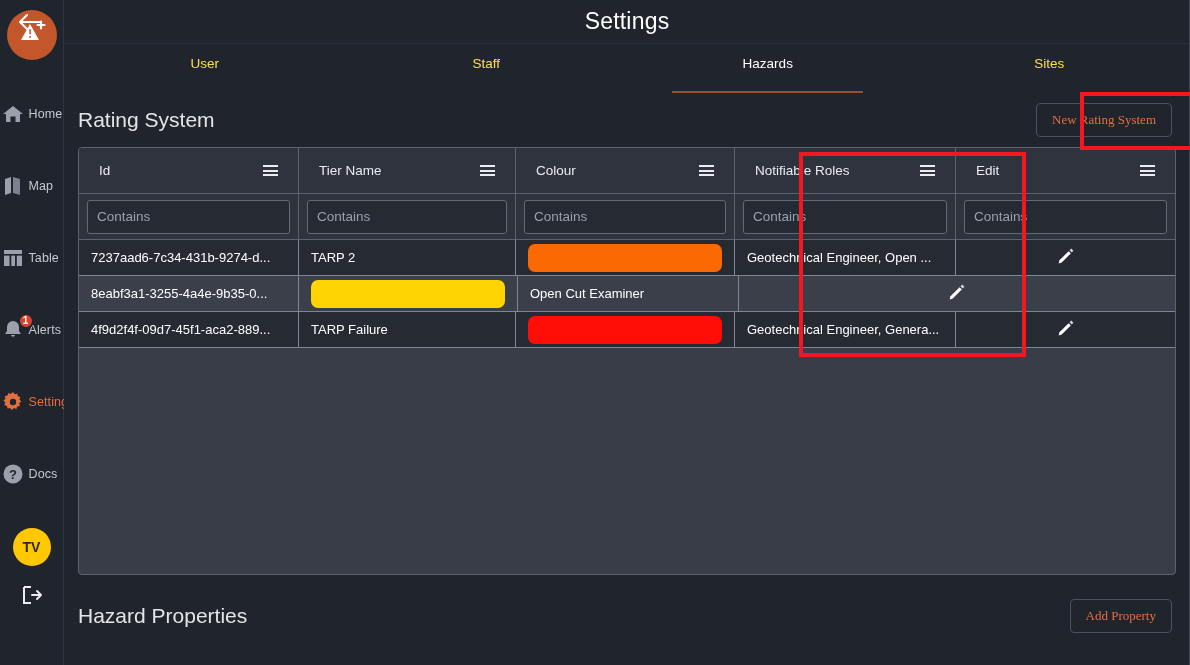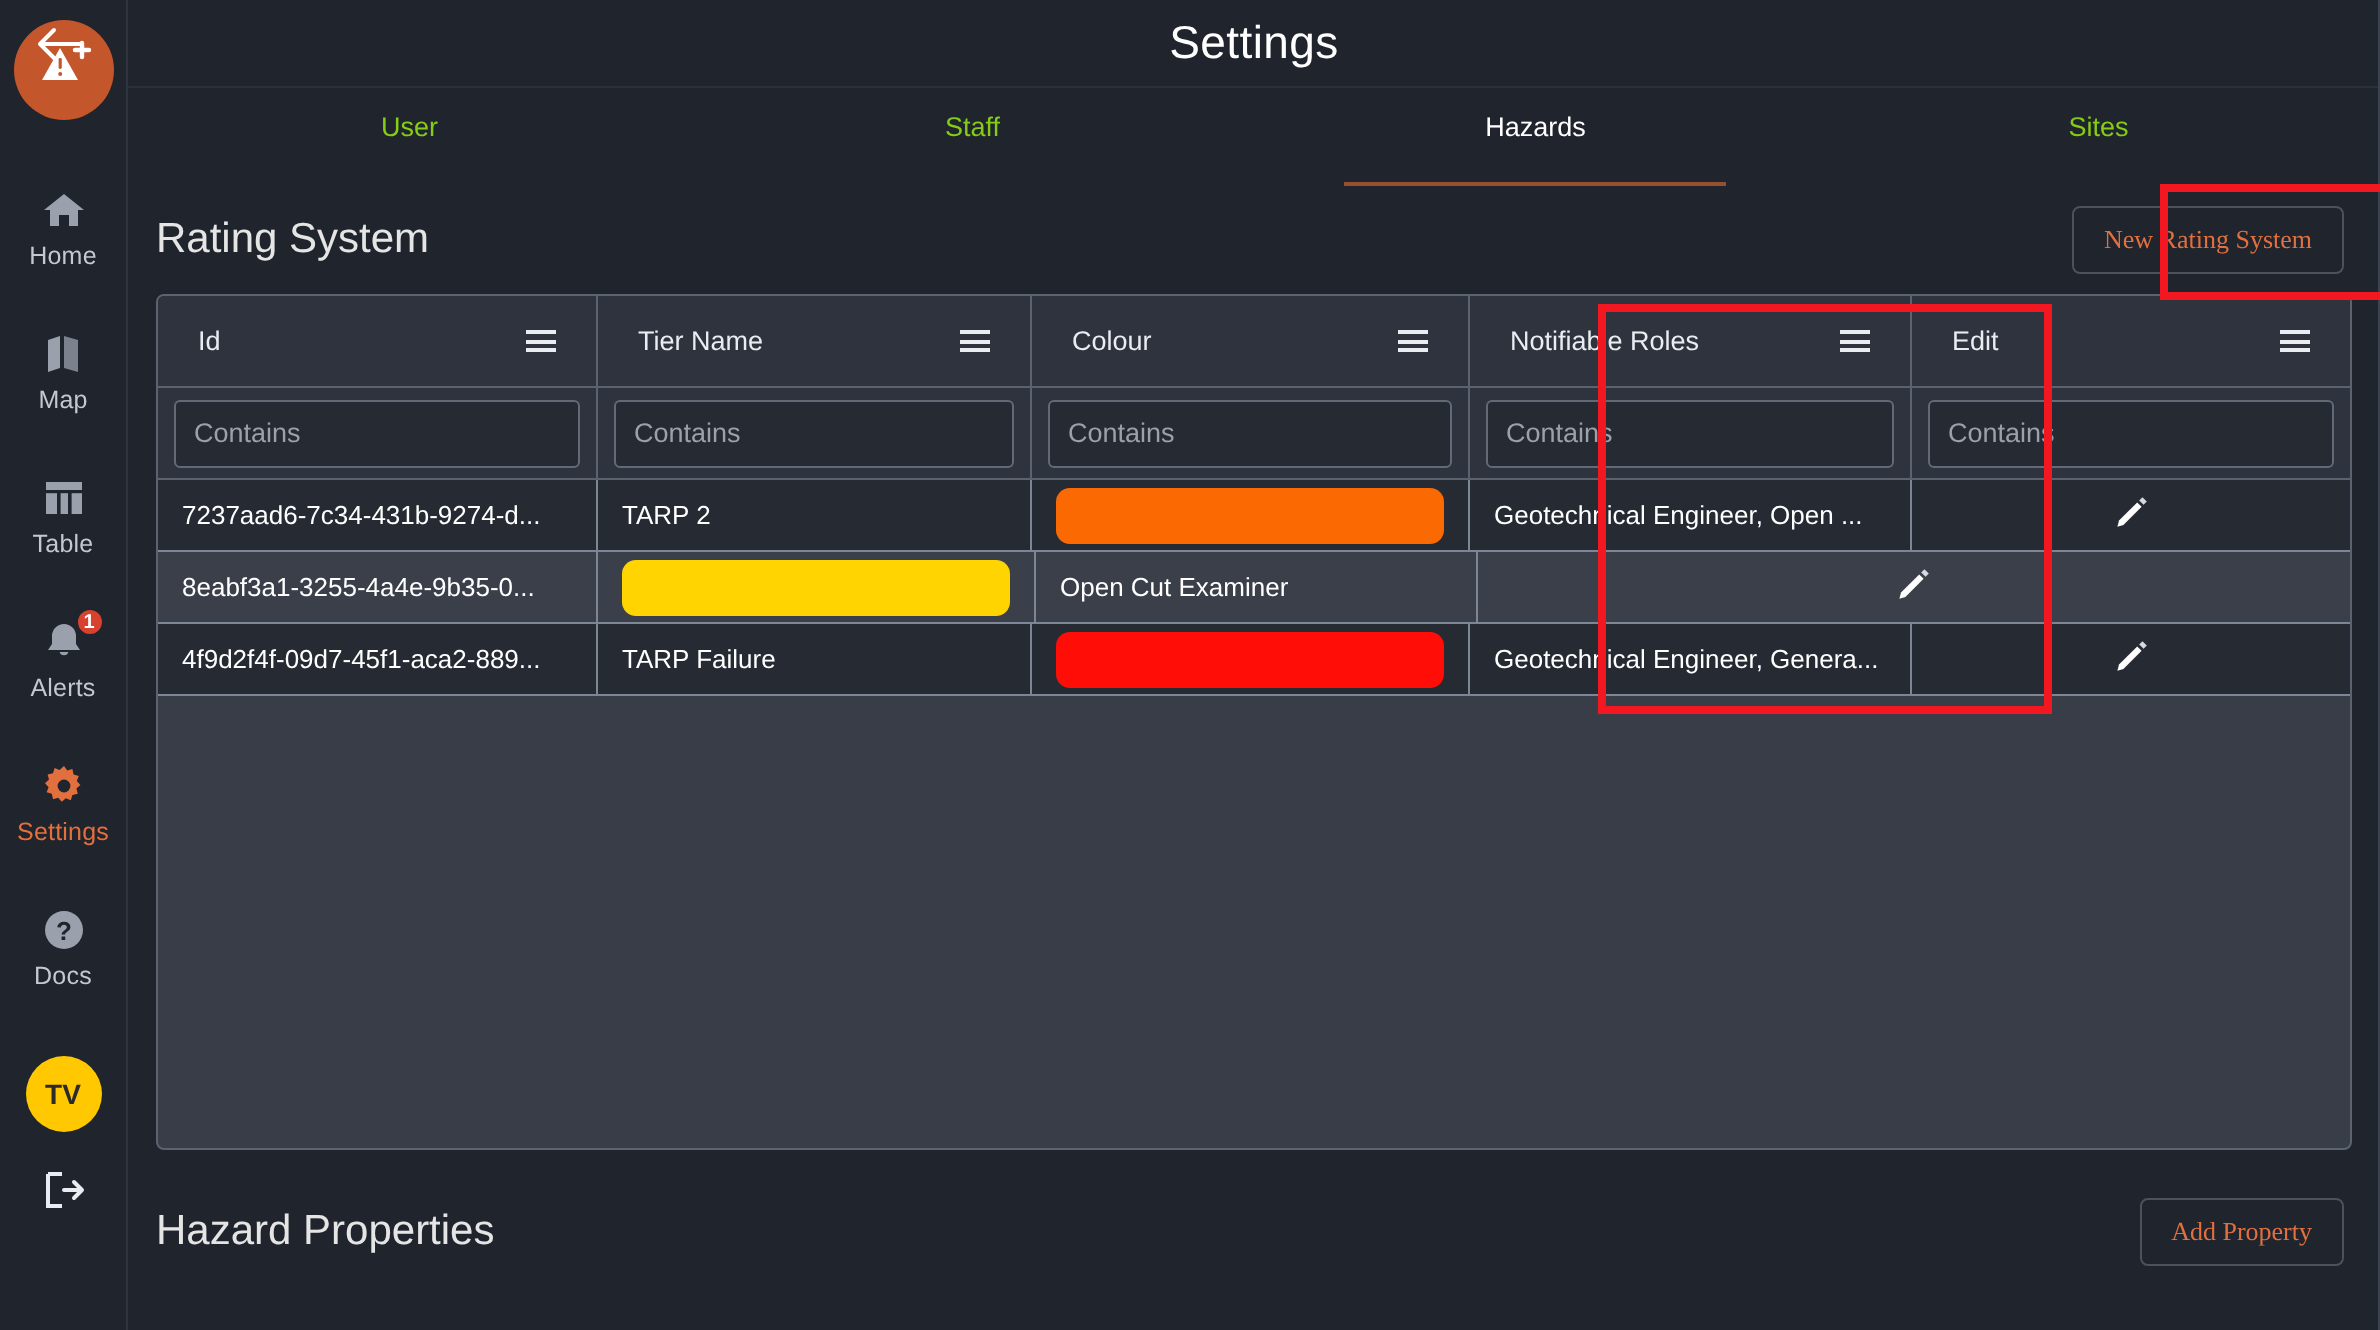--- a/index.html
+++ b/index.html
@@ -23,22 +23,22 @@
   .logo {
     width: 50px; height: 50px; border-radius: 50%;
     background: #c4562c;
     margin-top: 4px; margin-bottom: 18px;
     display: flex; align-items: center; justify-content: center;
     position: relative;
     cursor: pointer;
   }
   .nav-item {
     width: 60px; height: 72px;
-    display: flex; flex-direction: column;
-    align-items: center; justify-content: center;
+    display: flex; 
+    align-items: center; justify-content: flex-start;
     gap: 5px; cursor: pointer; position: relative;
   }
   .nav-label {
     font-size: 12.5px; color: #c3c8d1; letter-spacing: .1px;
   }
   .nav-item.active .nav-label { color: #e2703f; }
   .nav-icon { position: relative; height: 23px; display:flex; align-items:center; }
   .badge {
     position: absolute; top: -6px; right: -10px;
     min-width: 16px; height: 16px; border-radius: 50%;
@@ -69,21 +69,21 @@
     width: 30px; height: 26px;
     display: flex; align-items: center; justify-content: center;
     cursor: pointer;
   }
   .page-title { font-size: 23px; color: #ffffff; font-weight: 400; letter-spacing: .2px; }
 
   .tabs { height: 49px; display: flex; position: relative; }
   .tab {
     flex: 1; display: flex; align-items: flex-start; justify-content: center;
     padding-top: 12px;
-    font-size: 13.5px; color: #84cc16; cursor: pointer; position: relative;
+    font-size: 13.5px; color: #fde047; cursor: pointer; position: relative;
   }
   .tab.active { color: #ffffff; }
   .tab.active::after {
     content: ""; position: absolute; bottom: 0;
     left: 16%; right: 16%; height: 2px; background: #97502f;
   }
 
   .content { flex: 1; padding: 0 14px 0 14px; position: relative; }
 
   .section-head {

